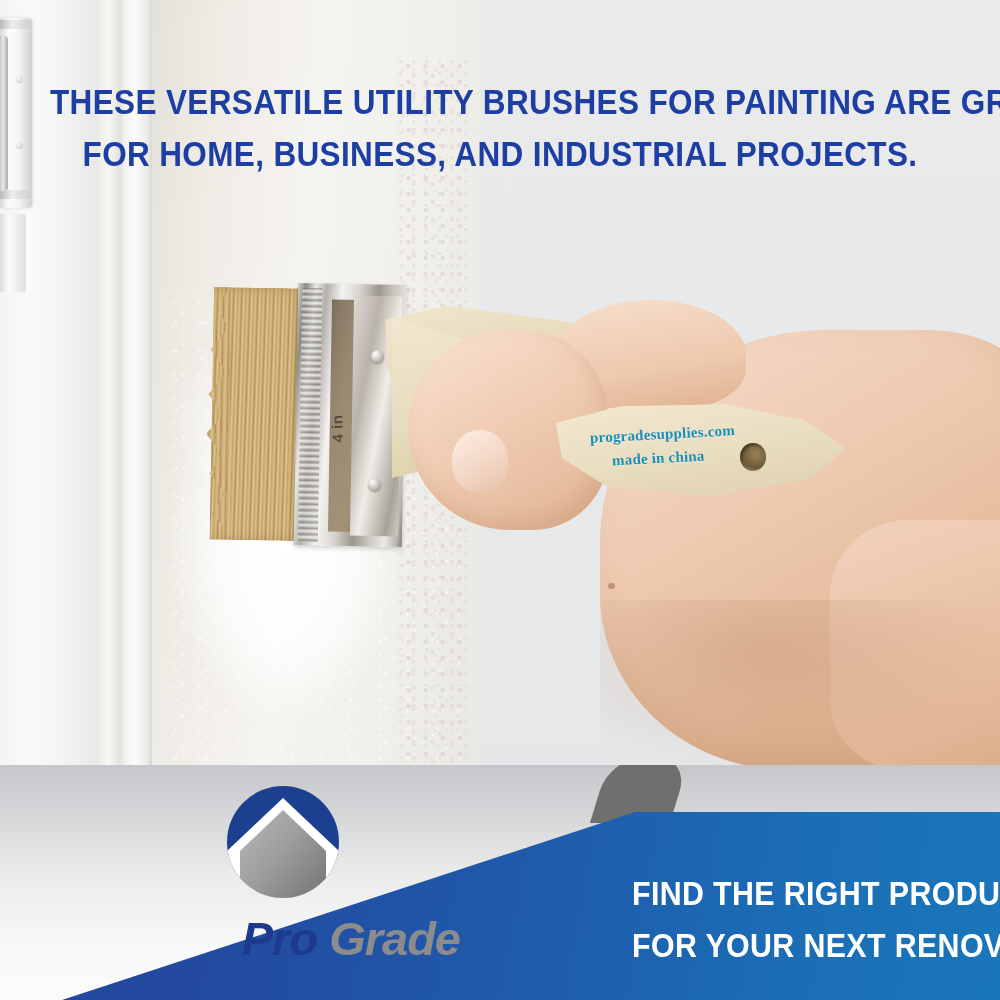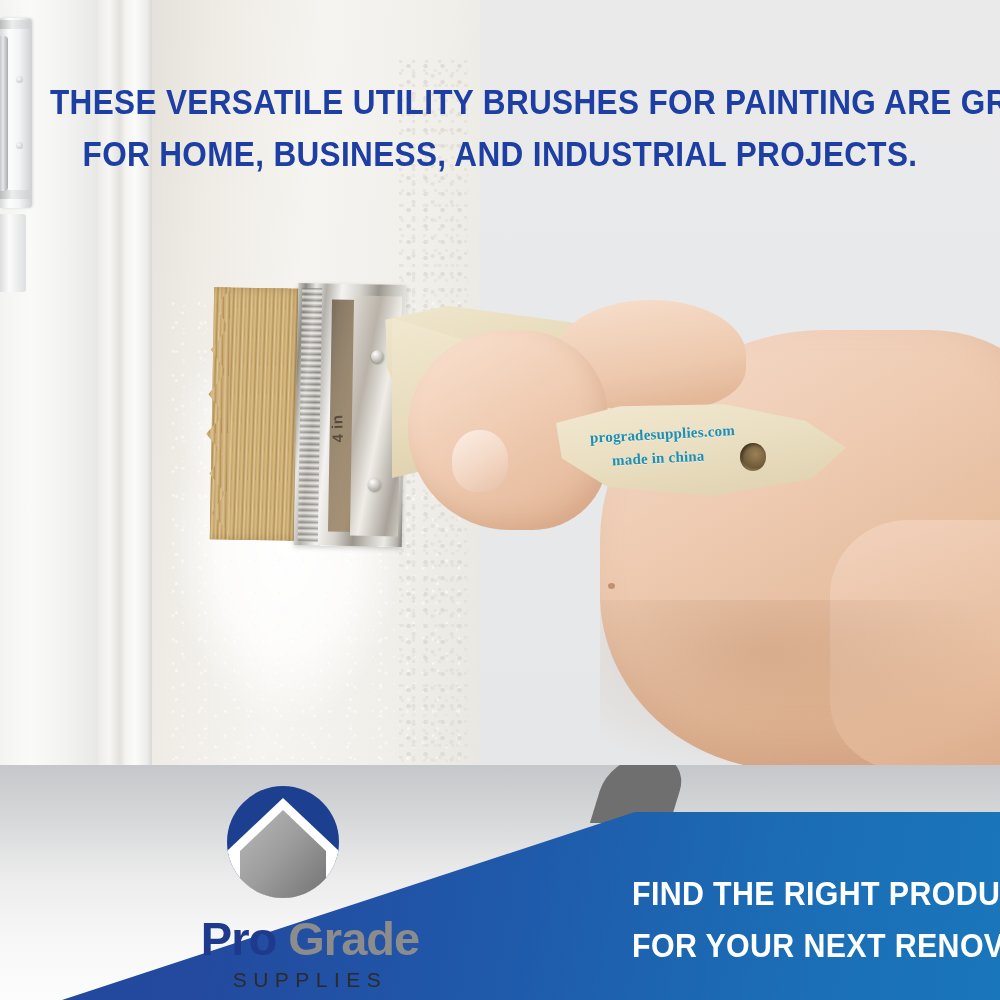--- a/index.html
+++ b/index.html
@@ -266,22 +266,22 @@
     font-family:"Liberation Sans Narrow","Liberation Sans", sans-serif;
     font-weight:bold;font-size:33px;line-height:52px;letter-spacing:.4px;
     transform:scaleX(.92);transform-origin:left center;
     white-space:nowrap;
   }
 
   
   .logo{position:absolute;left:160px;top:780px;width:300px;height:210px;}
   .logo-mark{position:absolute;left:58px;top:0;width:130px;height:130px;}
   .logo-wordmark{
-    position:absolute;left:0;top:133px;width:300px;text-align:center;
-    font-weight:bold;font-size:47px;line-height:52px;letter-spacing:-1px;
+    position:absolute;left:0;top:133px;width:300px;text-align:right;
+    font-weight:bold;font-size:47px;line-height:52px;letter-spacing:-1px;font-style:italic;
   }
   .w-pro{color:#1d3a8c;}
   .w-grade{color:#8c8c8c;}
   .logo-sub{
     position:absolute;left:0;top:188px;width:300px;text-align:center;
     color:#2b2b2b;font-size:21px;letter-spacing:6.5px;font-weight:normal;
   }
 </style>
 </head>
 <body>
@@ -371,16 +371,15 @@
         <circle cx="65" cy="62" r="56" fill="#1d3f8f"></circle>
         <g clip-path="url(#circClip)">
           <path d="M65 18 L122 72 L122 130 L8 130 L8 72 Z" fill="#ffffff"></path>
           <path d="M65 30 L108 71 L108 130 L22 130 L22 71 Z" fill="url(#houseGrad)"></path>
         </g>
       </svg>
     </div>
     <div class="logo-wordmark">
       <span class="w-pro">Pro</span><span>&nbsp;</span><span class="w-grade">Grade</span>
     </div>
-    <div class="logo-sub">SUPPLIES</div>
   </div>
 
 </div>
 
 </body></html>

